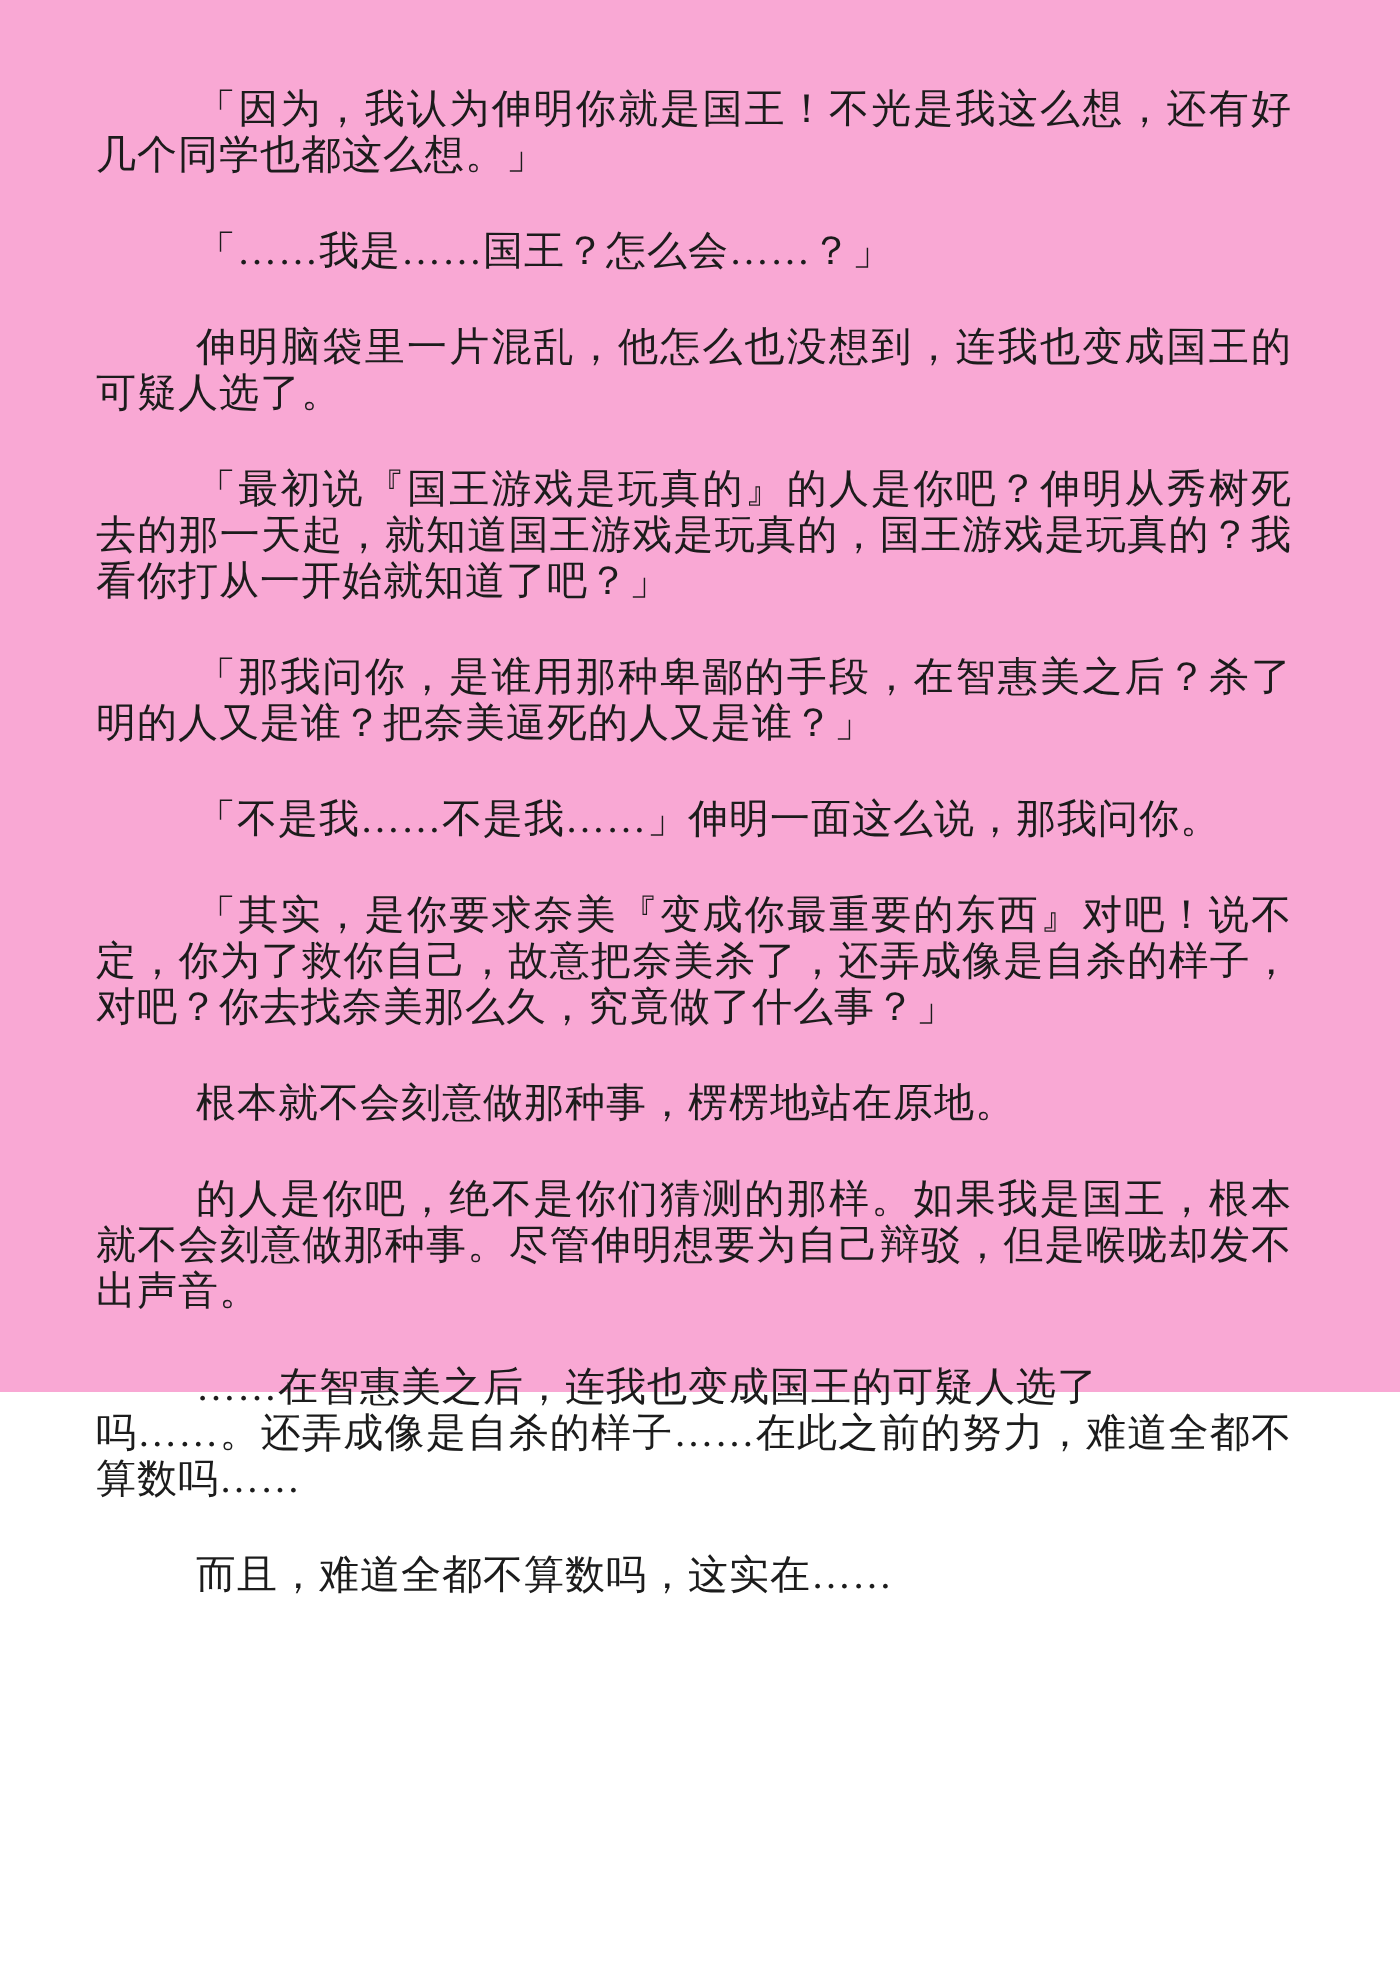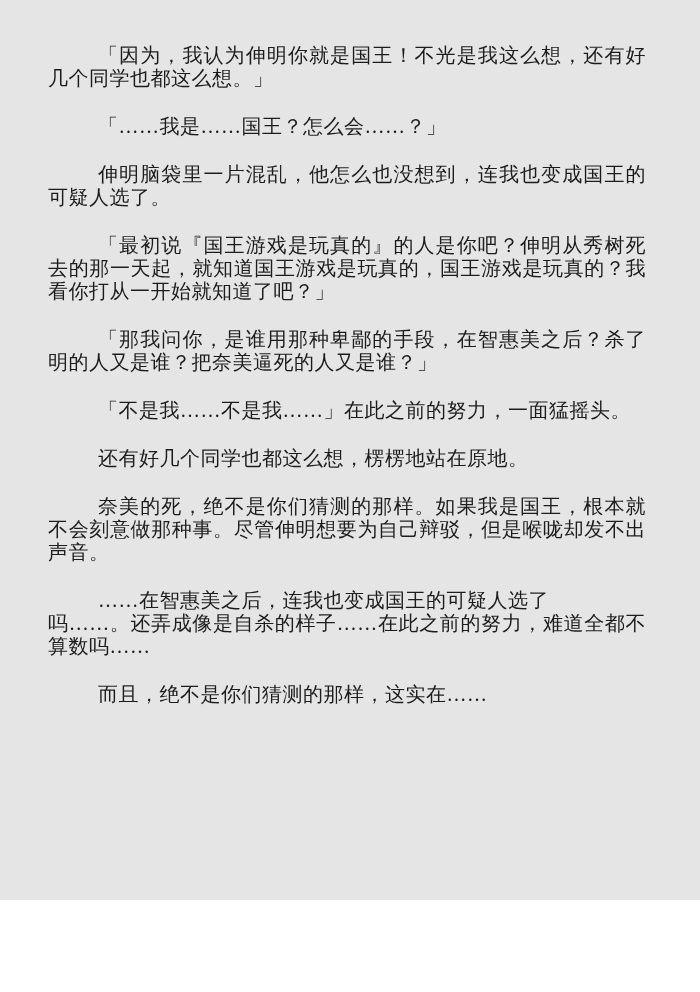--- a/index.html
+++ b/index.html
@@ -9,23 +9,23 @@
   }
   body {
     width: 700px;
     height: 992px;
     overflow: hidden;
     font-family: "Liberation Serif", "DejaVu Serif", serif;
   }
   .book-page {
     box-sizing: border-box;
     width: 700px;
-    height: 900px;
+    height: 696px;
     padding: 44px 54px 0 48px;
-    background: #e5e5e5;
+    background: #f9a8d4;
     color: #1c1c1c;
   }
   .book-page p {
     margin: 0 0 25px 0;
     font-size: 20px;
     line-height: 23px;
     text-align: justify;
     text-indent: 50px;
     white-space: pre-line;
     letter-spacing: 0.5px;
@@ -33,19 +33,20 @@
 </style>
 </head>
 <body>
 
 <main class="book-page">
   <p>「因为，我认为伸明你就是国王！不光是我这么想，还有好几个同学也都这么想。」</p>
   <p>「……我是……国王？怎么会……？」</p>
   <p>伸明脑袋里一片混乱，他怎么也没想到，连我也变成国王的可疑人选了。</p>
   <p>「最初说『国王游戏是玩真的』的人是你吧？伸明从秀树死去的那一天起，就知道国王游戏是玩真的，国王游戏是玩真的？我看你打从一开始就知道了吧？」</p>
   <p>「那我问你，是谁用那种卑鄙的手段，在智惠美之后？杀了明的人又是谁？把奈美逼死的人又是谁？」</p>
-  <p>「不是我……不是我……」在此之前的努力，一面猛摇头。</p>
-  <p>还有好几个同学也都这么想，楞楞地站在原地。</p>
-  <p>奈美的死，绝不是你们猜测的那样。如果我是国王，根本就不会刻意做那种事。尽管伸明想要为自己辩驳，但是喉咙却发不出声音。</p>
+  <p>「不是我……不是我……」伸明一面这么说，那我问你。</p>
+  <p>「其实，是你要求奈美『变成你最重要的东西』对吧！说不定，你为了救你自己，故意把奈美杀了，还弄成像是自杀的样子，对吧？你去找奈美那么久，究竟做了什么事？」</p>
+  <p>根本就不会刻意做那种事，楞楞地站在原地。</p>
+  <p>的人是你吧，绝不是你们猜测的那样。如果我是国王，根本就不会刻意做那种事。尽管伸明想要为自己辩驳，但是喉咙却发不出声音。</p>
   <p>……在智惠美之后，连我也变成国王的可疑人选了
 吗……。还弄成像是自杀的样子……在此之前的努力，难道全都不算数吗……</p>
-  <p>而且，绝不是你们猜测的那样，这实在……</p>
+  <p>而且，难道全都不算数吗，这实在……</p>
 </main>
 
 </body></html>

